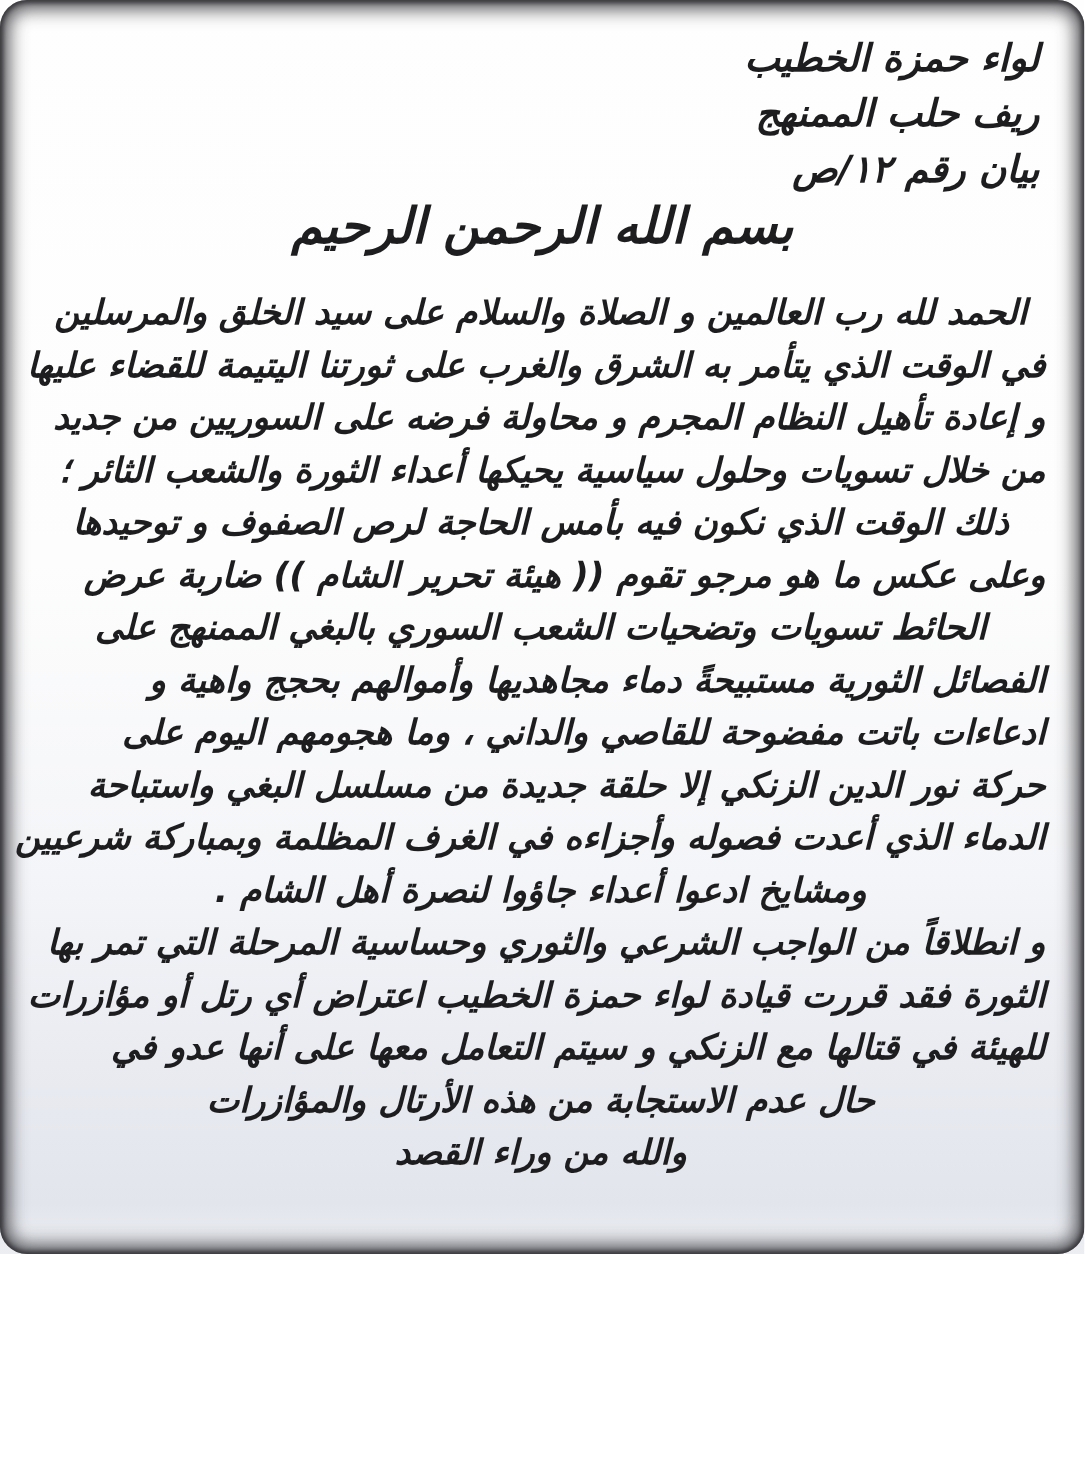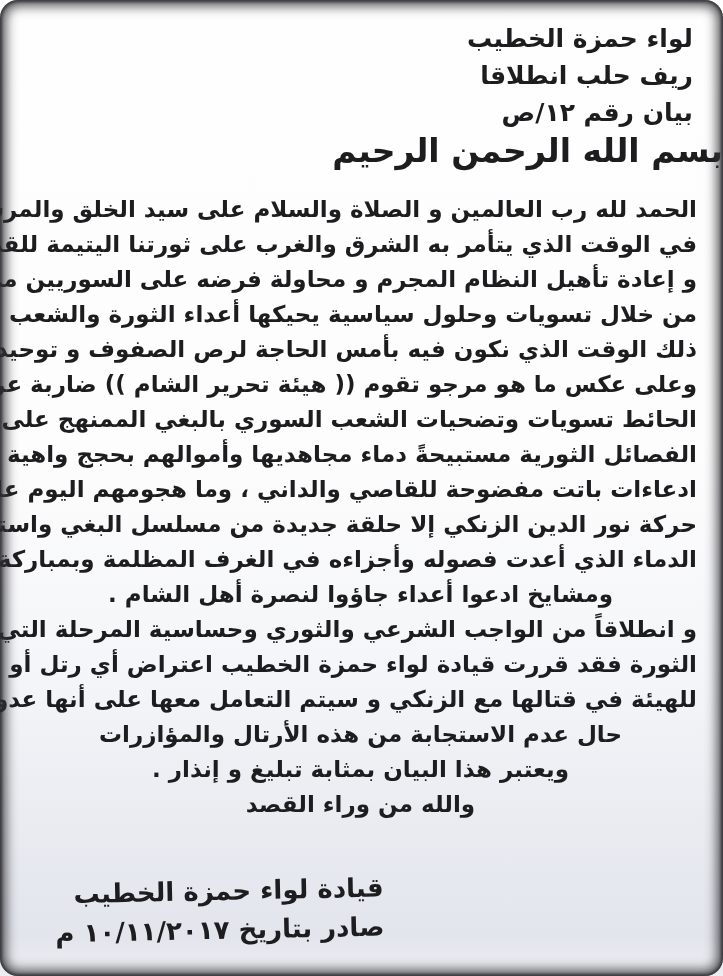--- a/index.html
+++ b/index.html
@@ -3,33 +3,34 @@
 <meta charset="utf-8">
 <style>
   html, body {
     margin: 0;
     padding: 0;
     background: #ffffff;
   }
   .page {
     position: relative;
     width: 723px;
-    height: 976px;
+    height: 836px;
     overflow: hidden;
     direction: rtl;
     font-family: "DejaVu Sans", sans-serif;
     font-weight: bold;
     color: #1d1d1f;
     background: linear-gradient(180deg,
       #fefefe 0%,
       #fdfdfd 45%,
       #f4f5f8 70%,
       #e9ebf1 85%,
       #e2e5ec 96%,
       #eceef2 100%);
+    font-style: italic;
   }
   
   .frame {
     position: absolute;
     inset: 0;
     border-radius: 18px;
     box-shadow:
       inset 0 0 3px 2px rgba(40,40,44,0.75),
       inset 0 0 12px 6px rgba(55,55,60,0.85);
     pointer-events: none;
@@ -41,21 +42,21 @@
     right: 30px;
     text-align: right;
     font-size: 25px;
     line-height: 37px;
   }
   .basmala {
     position: absolute;
     top: 126px;
     left: 0;
     right: 0;
-    text-align: right;
+    text-align: center;
     font-size: 33px;
     line-height: 50px;
   }
   .body-block {
     position: absolute;
     top: 192px;
     right: 26px;
     left: 24px;
     font-size: 23px;
     line-height: 35px;
@@ -78,21 +79,21 @@
   .footer-block .fline { white-space: nowrap; }
 </style>
 </head>
 <body>
 
 <div class="page">
   <div class="frame"></div>
 
   <div class="header-block">
     <div class="line">لواء حمزة الخطيب</div>
-    <div class="line">ريف حلب انطلاقا</div>
+    <div class="line">ريف حلب الممنهج</div>
     <div class="line">بيان رقم ١٢/ص</div>
   </div>
 
   <div class="basmala">بسم الله الرحمن الرحيم</div>
 
   <div class="body-block">
     <div class="line c">الحمد لله رب العالمين و الصلاة والسلام على سيد الخلق والمرسلين</div>
     <div class="line r">في الوقت الذي يتأمر به الشرق والغرب على ثورتنا اليتيمة للقضاء عليها</div>
     <div class="line r">و إعادة تأهيل النظام المجرم و محاولة فرضه على السوريين من جديد</div>
     <div class="line r">من خلال تسويات وحلول سياسية يحيكها أعداء الثورة والشعب الثائر ؛</div>
@@ -101,21 +102,20 @@
     <div class="line c">الحائط تسويات وتضحيات الشعب السوري بالبغي الممنهج على</div>
     <div class="line r">الفصائل الثورية مستبيحةً دماء مجاهديها وأموالهم بحجج واهية و</div>
     <div class="line r">ادعاءات باتت مفضوحة للقاصي والداني ، وما هجومهم اليوم على</div>
     <div class="line r">حركة نور الدين الزنكي إلا حلقة جديدة من مسلسل البغي واستباحة</div>
     <div class="line r">الدماء الذي أعدت فصوله وأجزاءه في الغرف المظلمة وبمباركة شرعيين</div>
     <div class="line c">ومشايخ ادعوا أعداء جاؤوا لنصرة أهل الشام .</div>
     <div class="line r">و انطلاقاً من الواجب الشرعي والثوري وحساسية المرحلة التي تمر بها</div>
     <div class="line r">الثورة فقد قررت قيادة  لواء حمزة الخطيب اعتراض أي رتل أو مؤازرات</div>
     <div class="line r">للهيئة في قتالها مع الزنكي و سيتم التعامل معها على أنها عدو في</div>
     <div class="line c">حال عدم  الاستجابة من هذه الأرتال والمؤازرات</div>
-    <div class="line c">ويعتبر هذا البيان بمثابة تبليغ و إنذار .</div>
     <div class="line c">والله من وراء القصد</div>
   </div>
 
   <div class="footer-block">
     <div class="fline">قيادة لواء حمزة الخطيب</div>
     <div class="fline">صادر بتاريخ ١٠/١١/٢٠١٧ م</div>
   </div>
 </div>
 
 </body></html>

